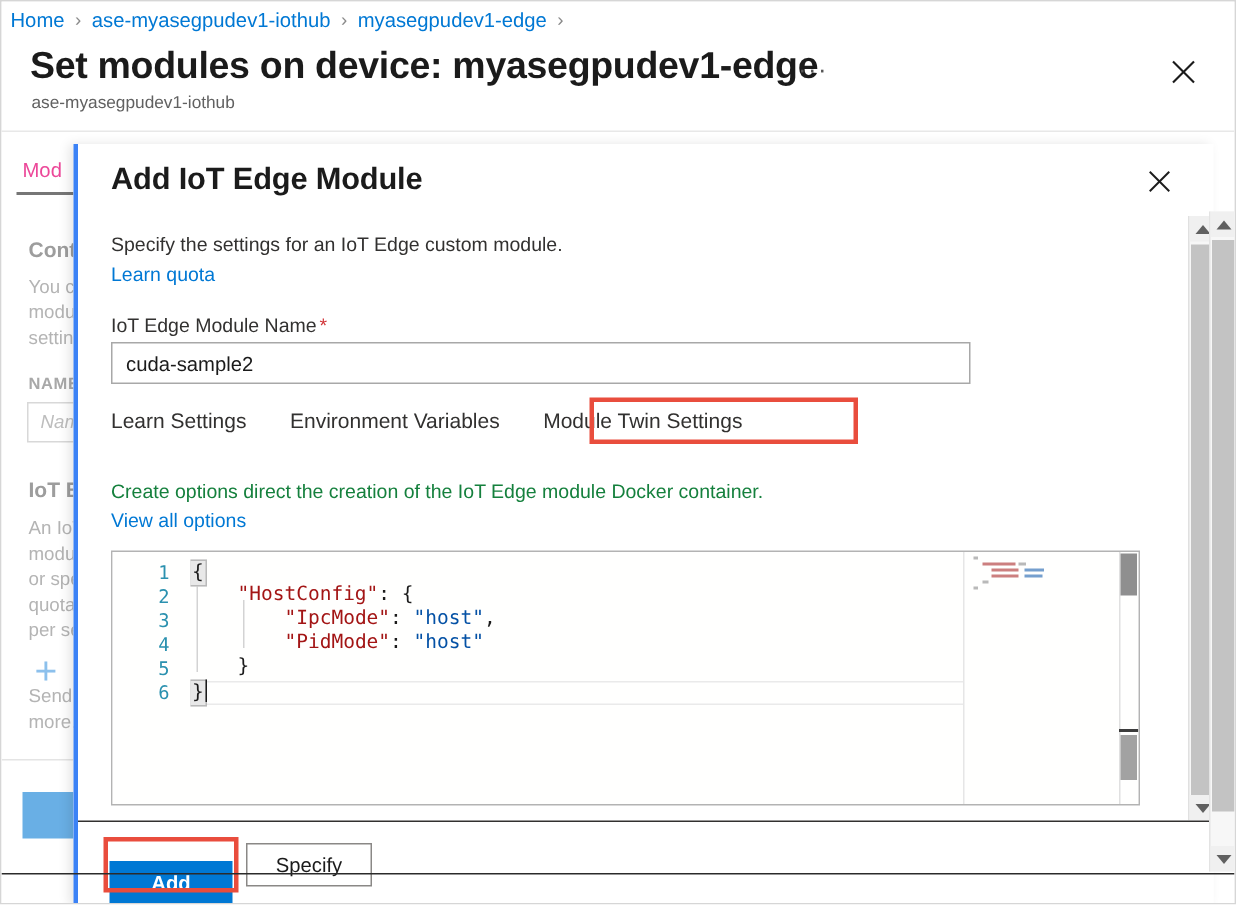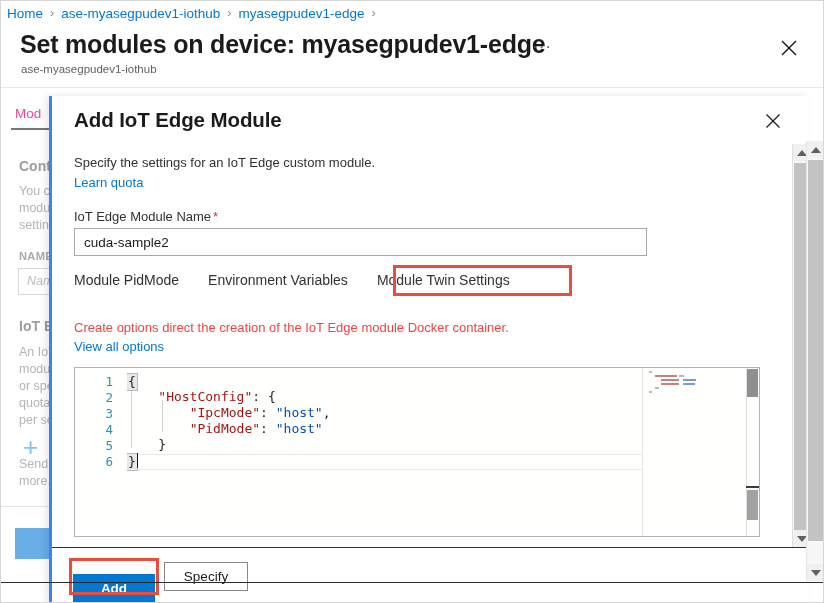--- a/index.html
+++ b/index.html
@@ -276,21 +276,21 @@
     left: 341px; top: 121px;
     width: 179px; height: 31px;
     border: 3px solid #e94d3d;
     pointer-events: none;
   }
 
   .create-desc {
     position: absolute;
     left: 22px; top: 176px;
     font-size: 13px;
-    color: #ef4444;
+    color: #15803d;
     white-space: nowrap;
   }
   .view-all {
     position: absolute;
     left: 22px; top: 195px;
     font-size: 13px;
     color: #0078d4;
     cursor: pointer;
   }
 
@@ -574,21 +574,21 @@
       <div class="desc">Specify the settings for an IoT Edge custom module.</div>
       <div class="learn-more">Learn quota</div>
 
       <div class="field-label">
         <span>IoT Edge Module Name</span><span class="req">*</span>
       </div>
 
       <input class="name-input" type="text" value="cuda-sample2" style="">
 
       <div class="tabs">
-        <div class="tab">Module PidMode</div>
+        <div class="tab">Learn Settings</div>
         <div class="tab">Environment Variables</div>
         <div class="tab">Module Twin Settings</div>
       </div>
       <div class="tab-highlight"></div>
 
       <div class="create-desc">Create options direct the creation of the IoT Edge module Docker container.</div>
       <div class="view-all">View all options</div>
 
       <div class="editor">
 

